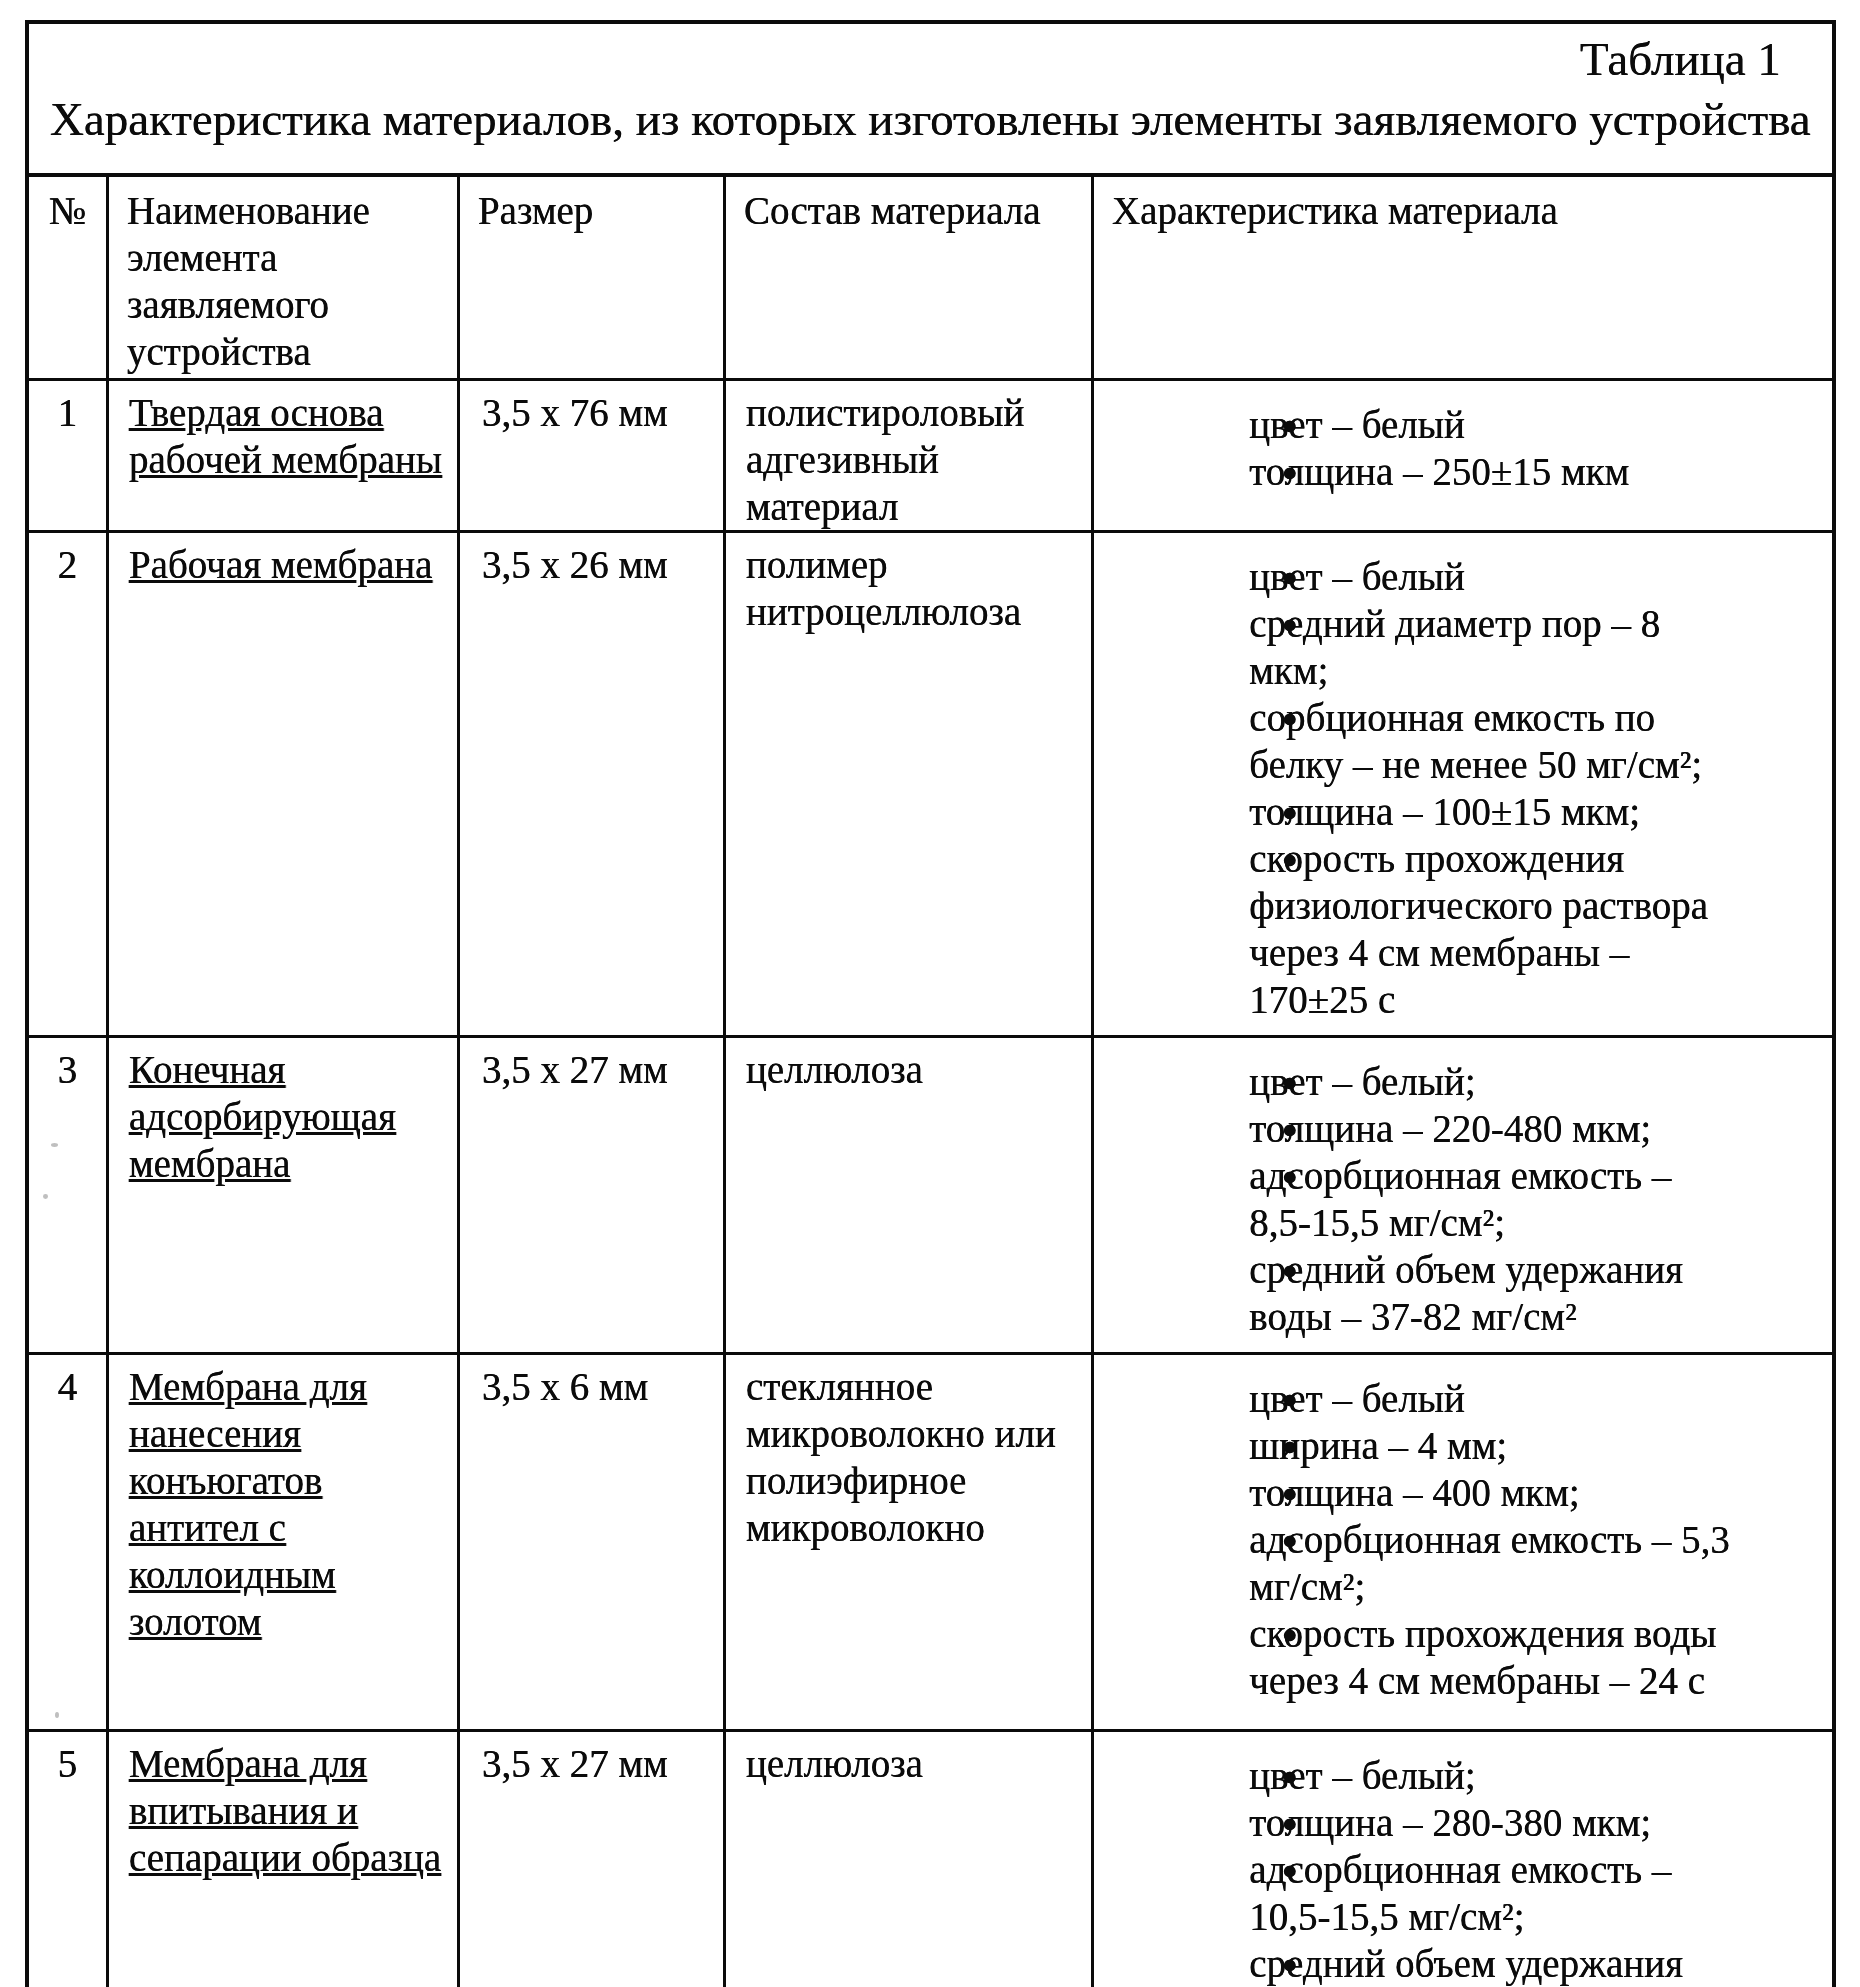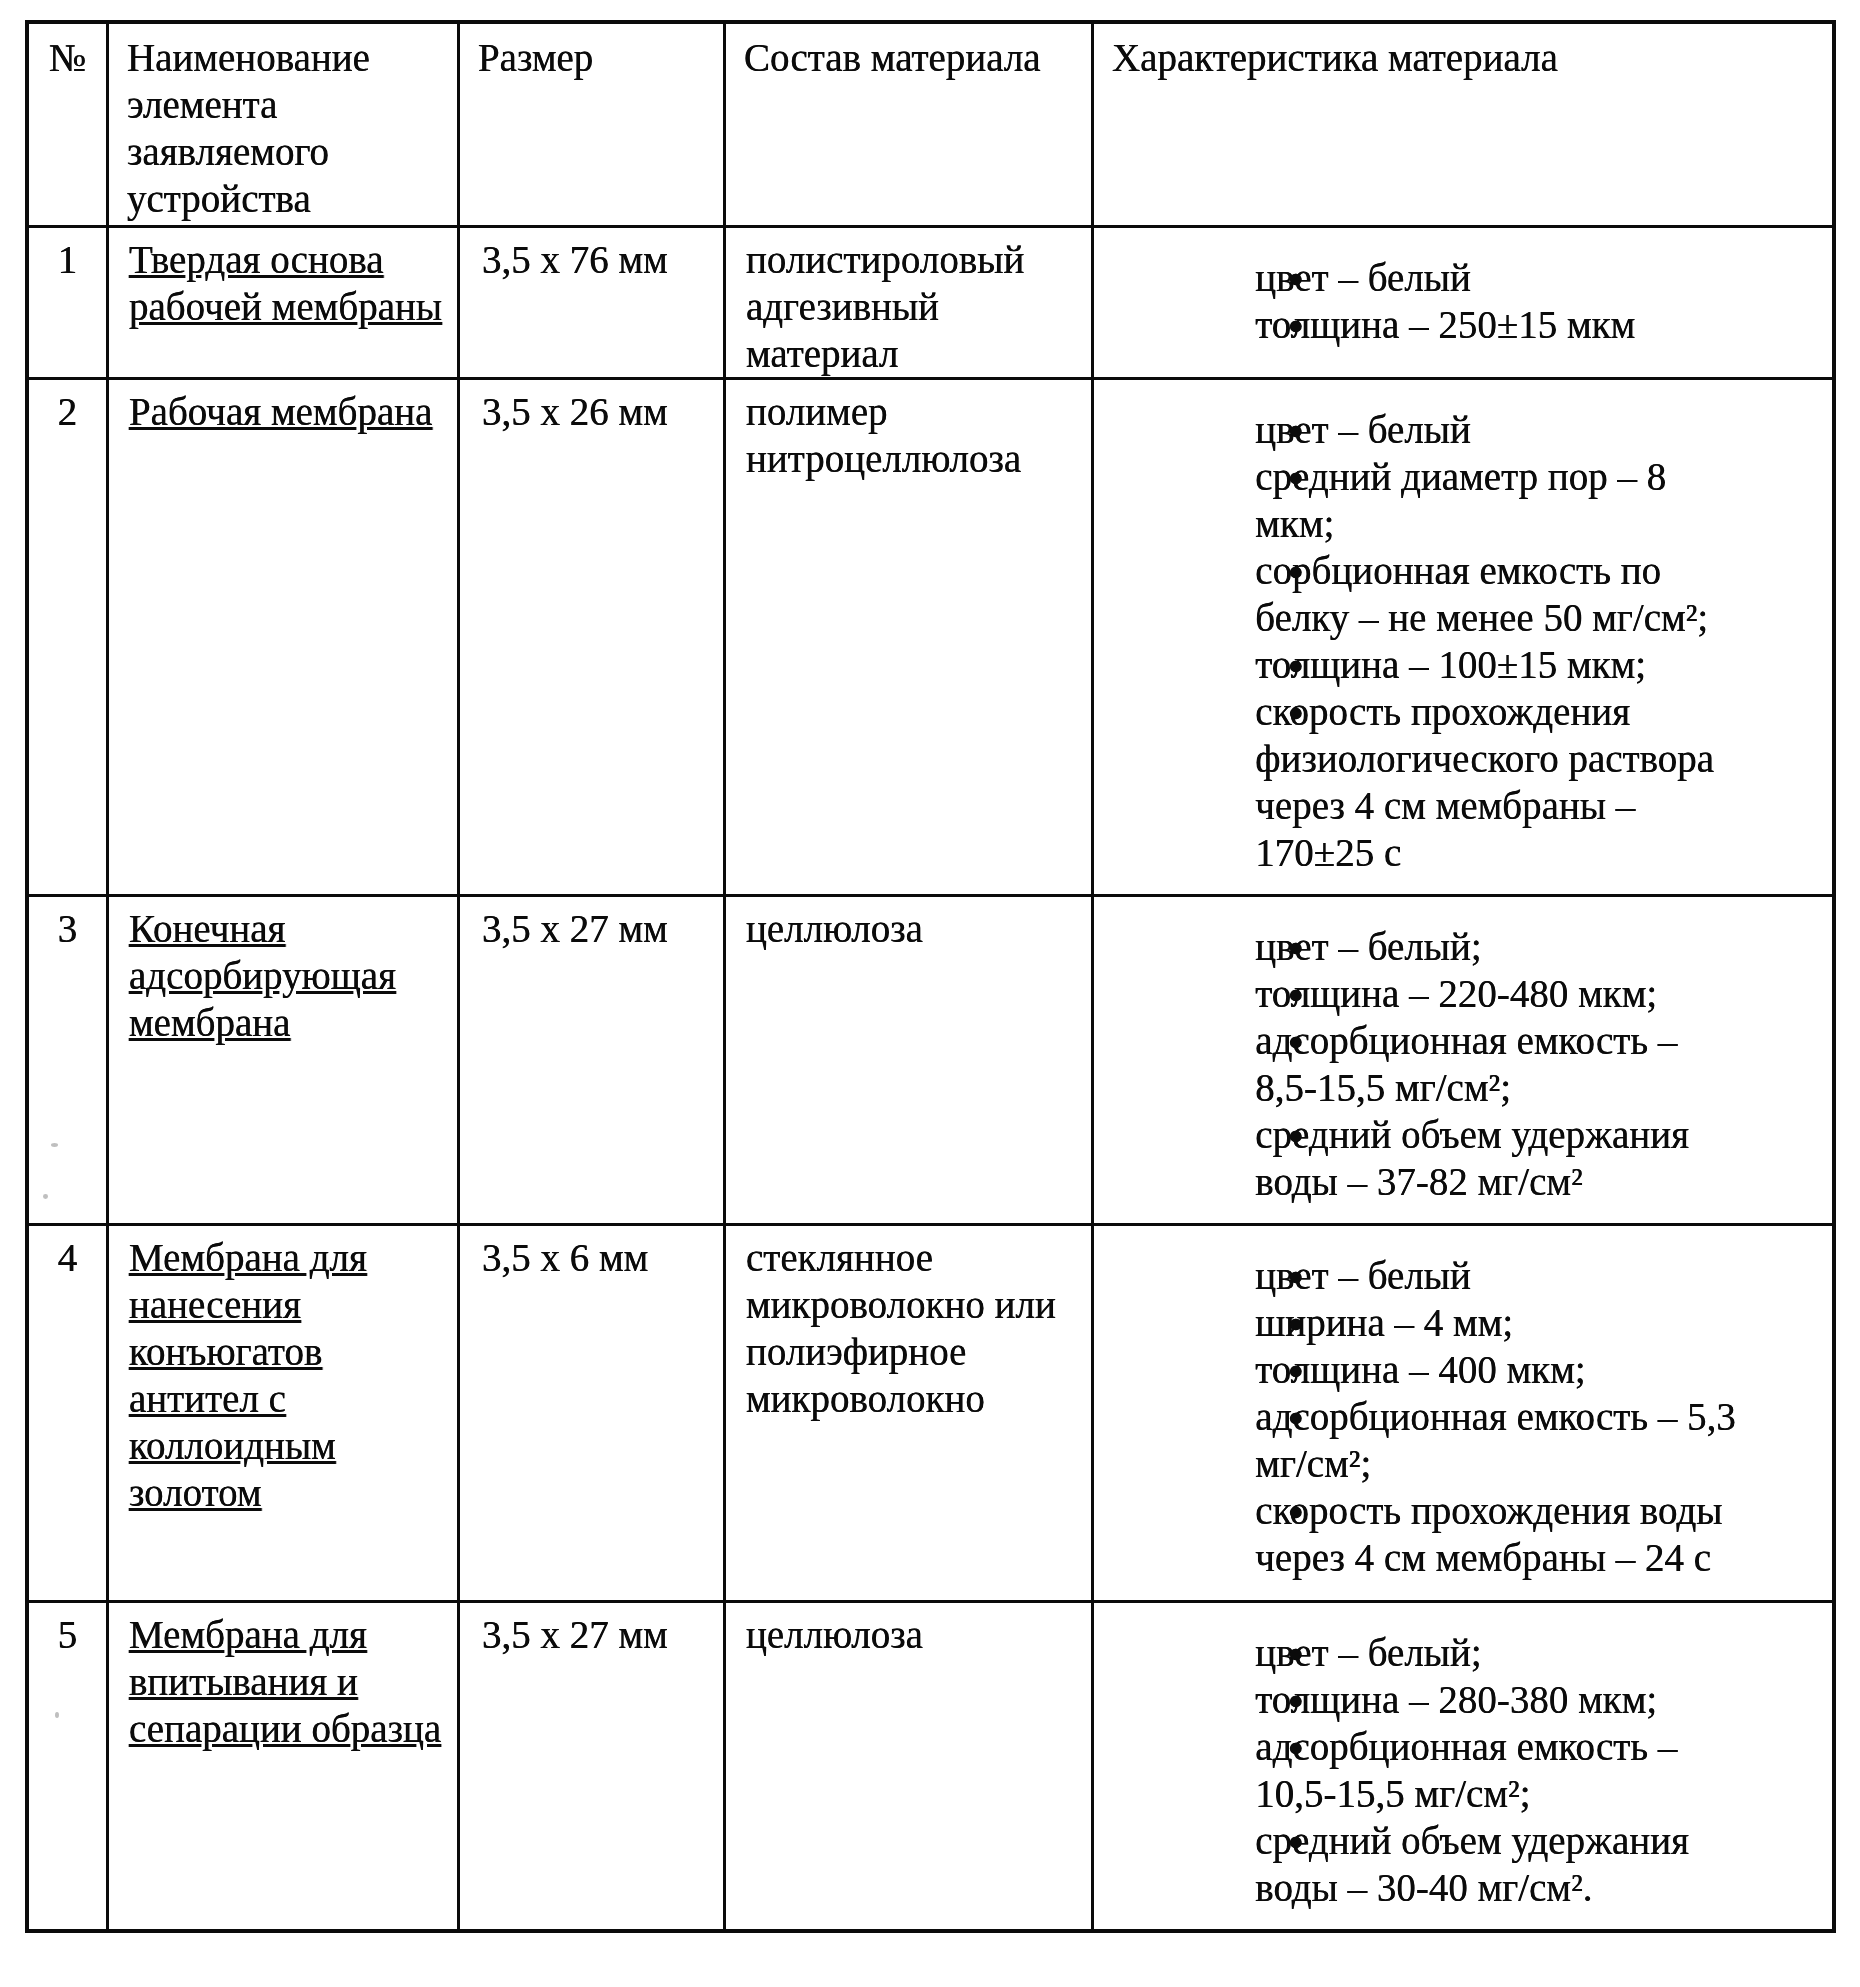--- a/index.html
+++ b/index.html
@@ -57,21 +57,21 @@
   tr.r3 { height: 317px; }
   tr.r4 { height: 377px; }
   tr.r5 { height: 286px; }
   td.c-num  { text-align: center; padding-left: 3.9px; padding-right: 3.9px; }
   td.c-name { padding-left: 19.7px; text-decoration: underline; }
   td.c-size { padding-left: 21.7px; white-space: nowrap; }
   td.c-comp { padding-left: 19.7px; }
   td.c-char { padding: 7.9px 77px 0 0; }
   ul.bullets {
     list-style: none;
-    margin: 18px;
+    margin: 12px;
     padding: 0 0 0 143px;
   }
   ul.bullets li { position: relative; }
   ul.bullets li::before {
     content: "●";
     position: absolute;
     left: 32.5px;
     top: 1px;
     font-size: 26.6px;
     line-height: 47px;
@@ -98,20 +98,26 @@
   <table class="main">
     <colgroup>
       <col style="width:81px">
       <col style="width:351px">
       <col style="width:266px">
       <col style="width:368px">
       <col style="width:741px">
     </colgroup>
 
     <tbody>
+        <tr class="cap-row">
+      <td class="caption-cell" colspan="5">
+        <div class="tbl-label">Таблица 1</div>
+        <div class="tbl-caption">Характеристика материалов, из которых изготовлены элементы заявляемого устройства</div>
+      </td>
+    </tr>
 
     <tr class="head-row">
       <td class="h-num">№</td>
       <td>Наименование элемента заявляемого устройства</td>
       <td>Размер</td>
       <td>Состав материала</td>
       <td>Характеристика материала</td>
     </tr>
 
     <tr class="r1">

